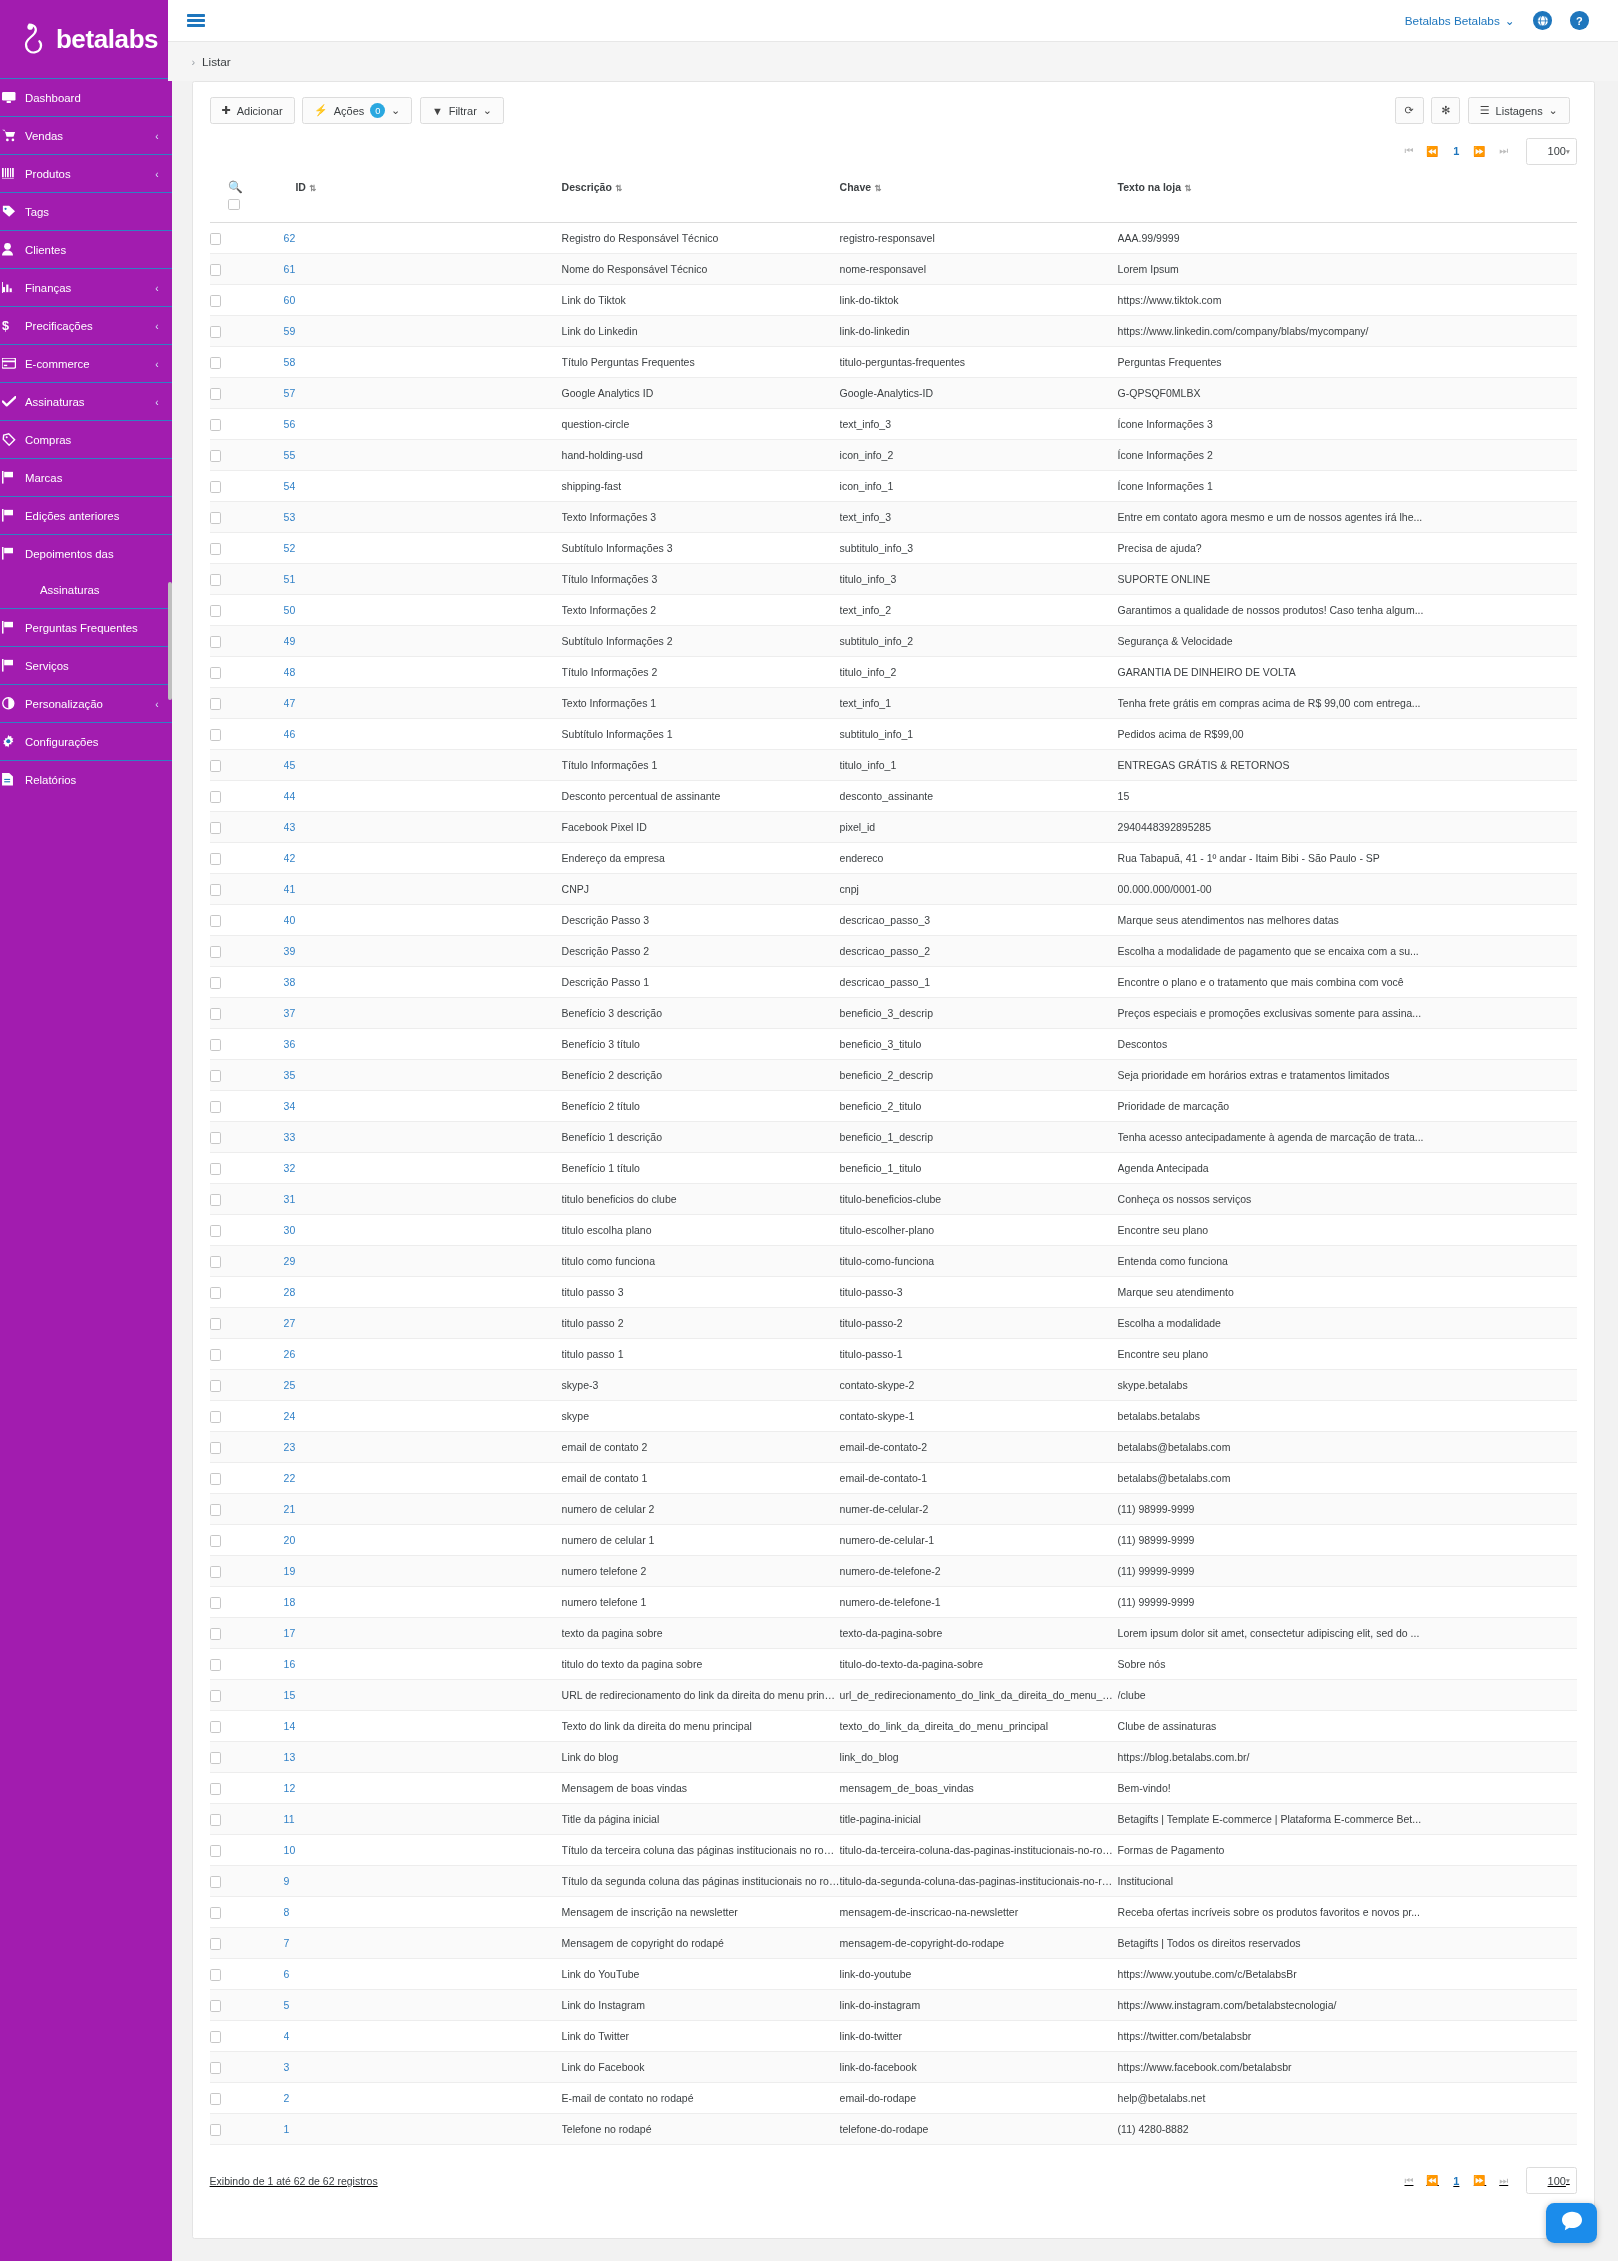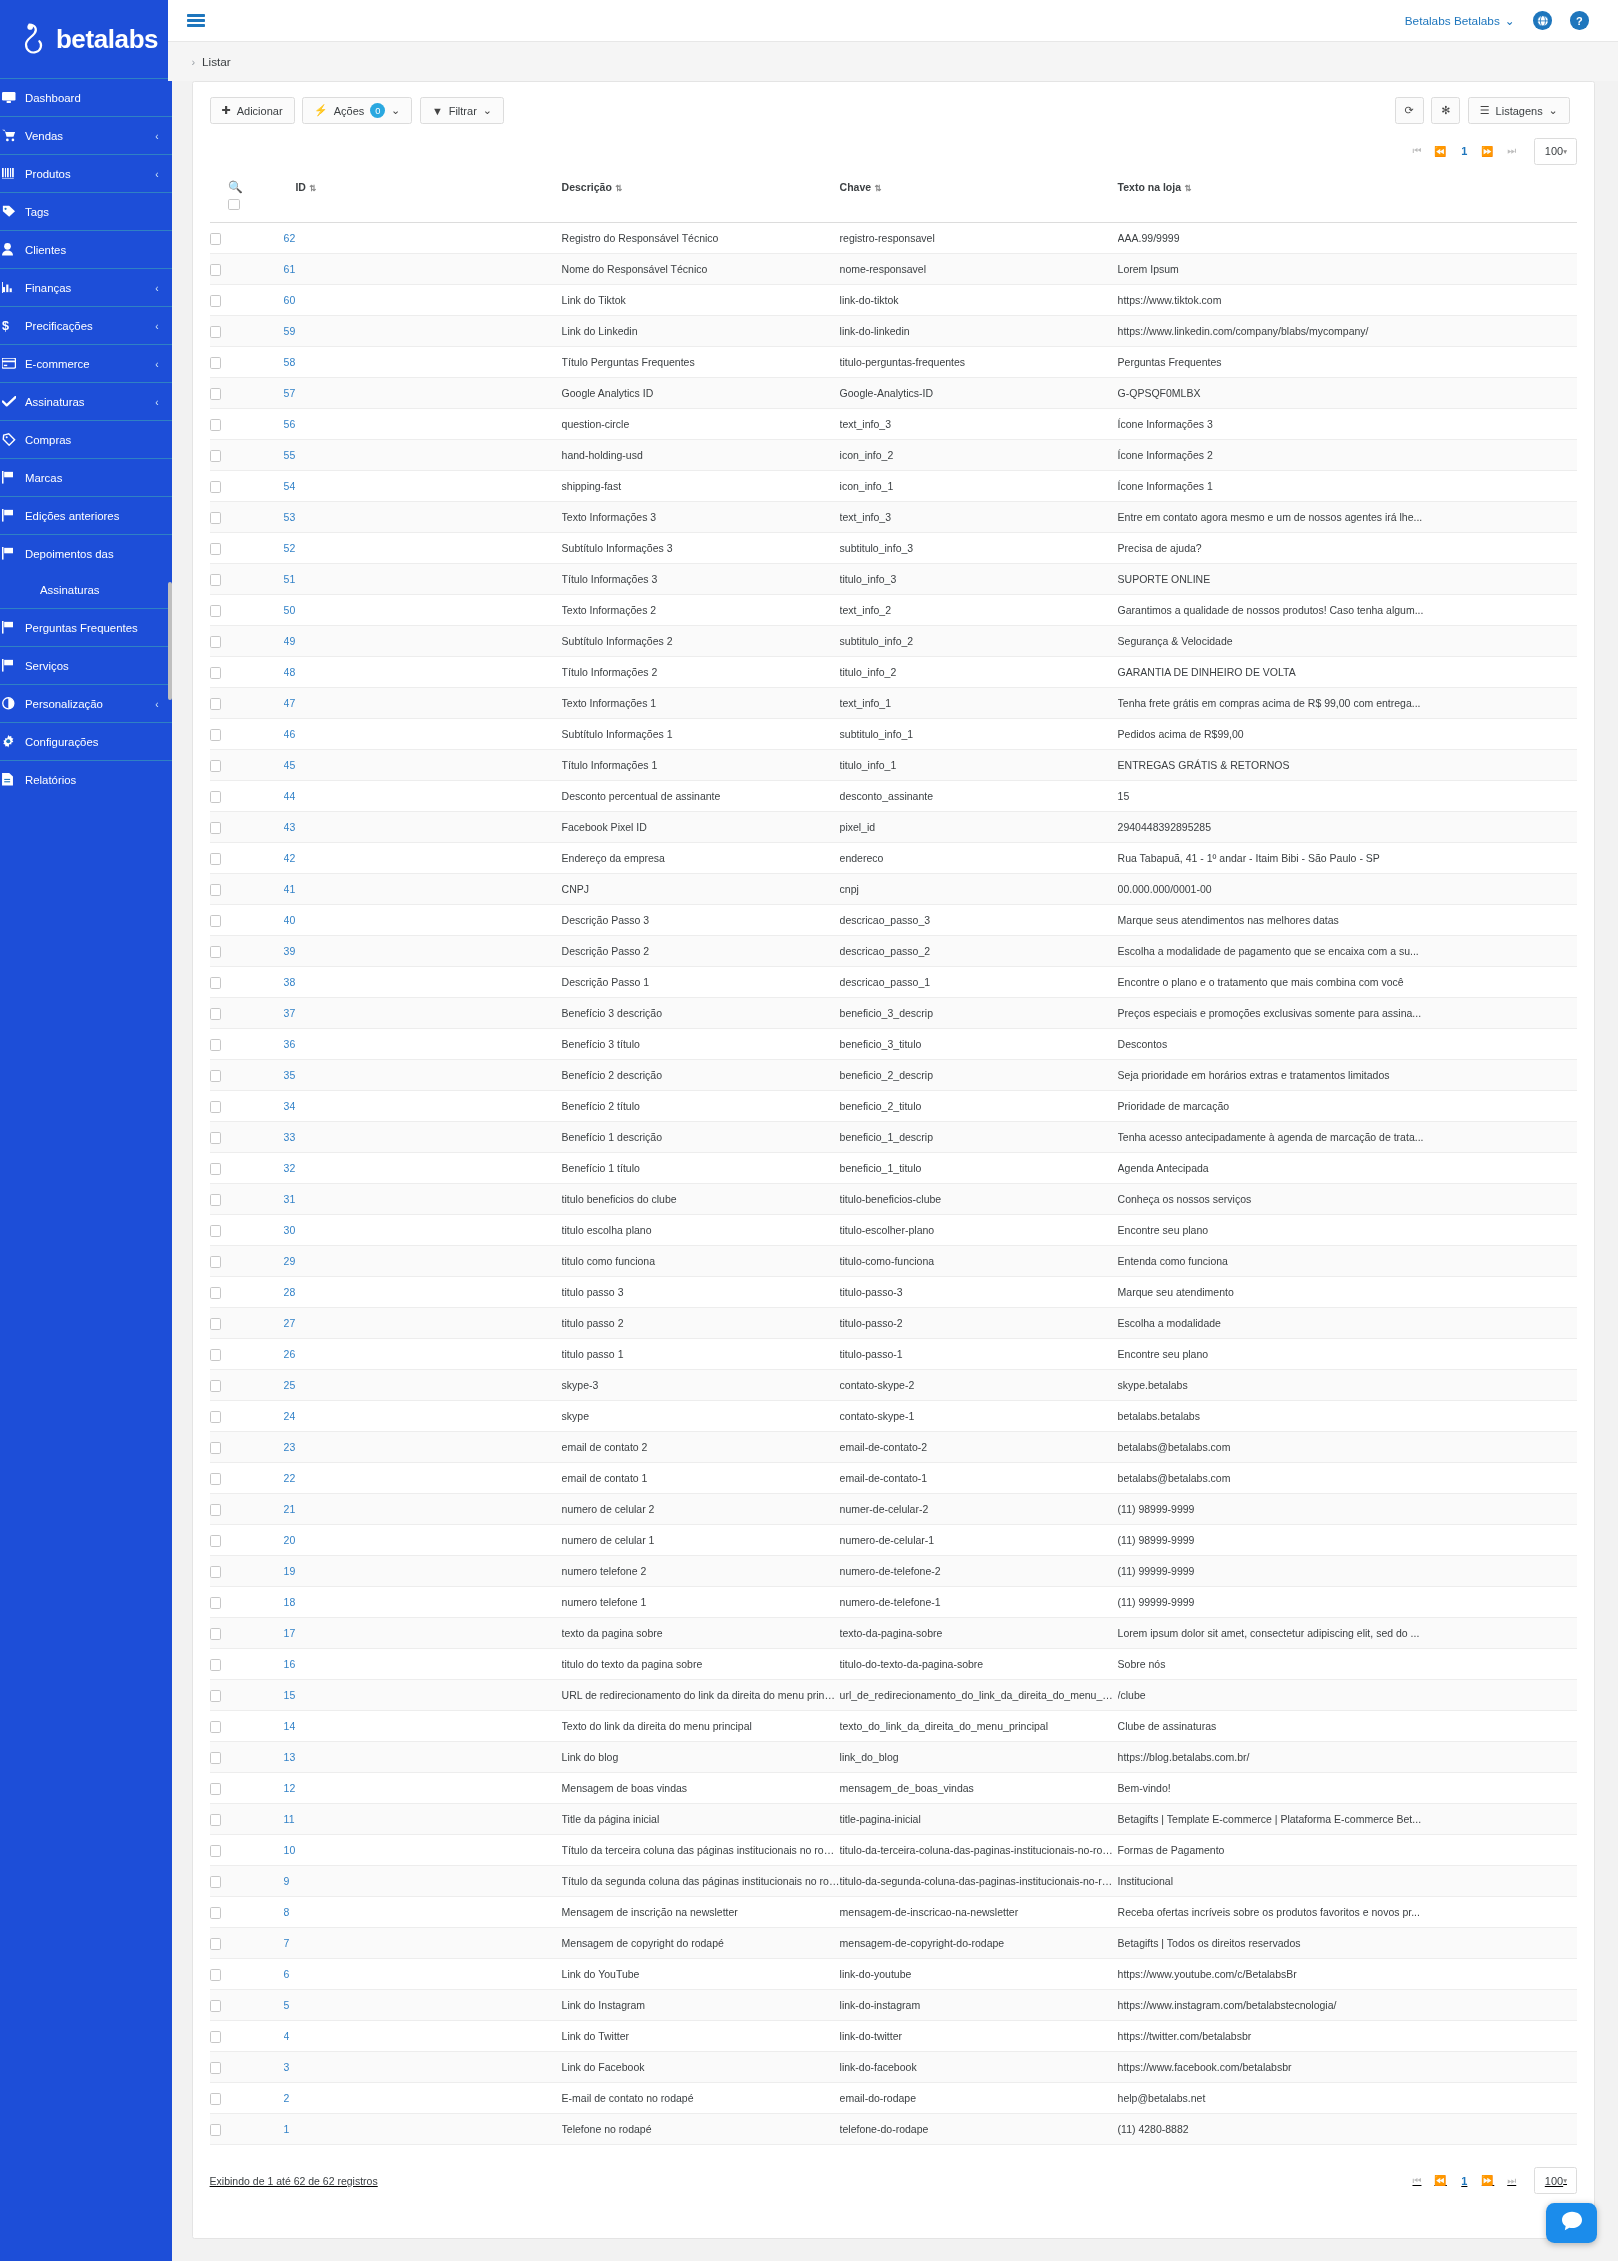--- a/index.html
+++ b/index.html
@@ -7,21 +7,21 @@
     width: 1619px;
     background: #f2f2f2;
     font-family: "Liberation Sans", sans-serif;
   }
   body { position: relative; min-height: 2261px; }
 
   
   .sidebar {
     position: absolute; top: 0; left: 0;
     width: 172px; min-height: 2261px;
-    background: #1d4ed8;
+    background: #a21caf;
     color: #fff;
     overflow: hidden;
   }
   .brand {
     height: 78px;
     display: flex; align-items: center;
     padding-left: 18.5px;
     gap: 8.4px;
   }
   .brand-logo { width: 29px; height: 35px; flex: none; }
@@ -125,23 +125,23 @@
     display: flex; align-items: center; justify-content: flex-end;
     gap: 1.7px; padding: 13.5px 17px 8.4px 17px;
   }
   .pg {
     width: 22px; height: 22px; display: inline-flex;
     align-items: center; justify-content: center;
     font-size: 10px; color: #bdbdbd; cursor: pointer;
   }
   .pg.cur { color: #1e76bd; font-weight: bold; font-size: 11px; }
   .per-page {
-    margin-left: 10px; width: 43px; height: 27px;
+    margin-left: 10px; width: 51px; height: 27px;
     border: 0.8px solid #dcdcdc; border-radius: 2.5px; background: #fff;
-    display: inline-flex; align-items: center; justify-content: center;
+    display: inline-flex; align-items: center; justify-content: flex-end;
     padding: 0 6.7px; font-size: 11px; color: #3c4043; cursor: pointer;
   }
   .per-page .tri { color: #8a8a8a; font-size: 7.6px; }
 
   
   table.grid { width: 100%; border-collapse: collapse; }
   table.grid thead th {
     text-align: left; font-size: 10.5px; font-weight: bold;
     color: #3c4043; padding: 8.4px 0 11.8px 0;
     border-bottom: 1.7px solid #dcdcdc;

